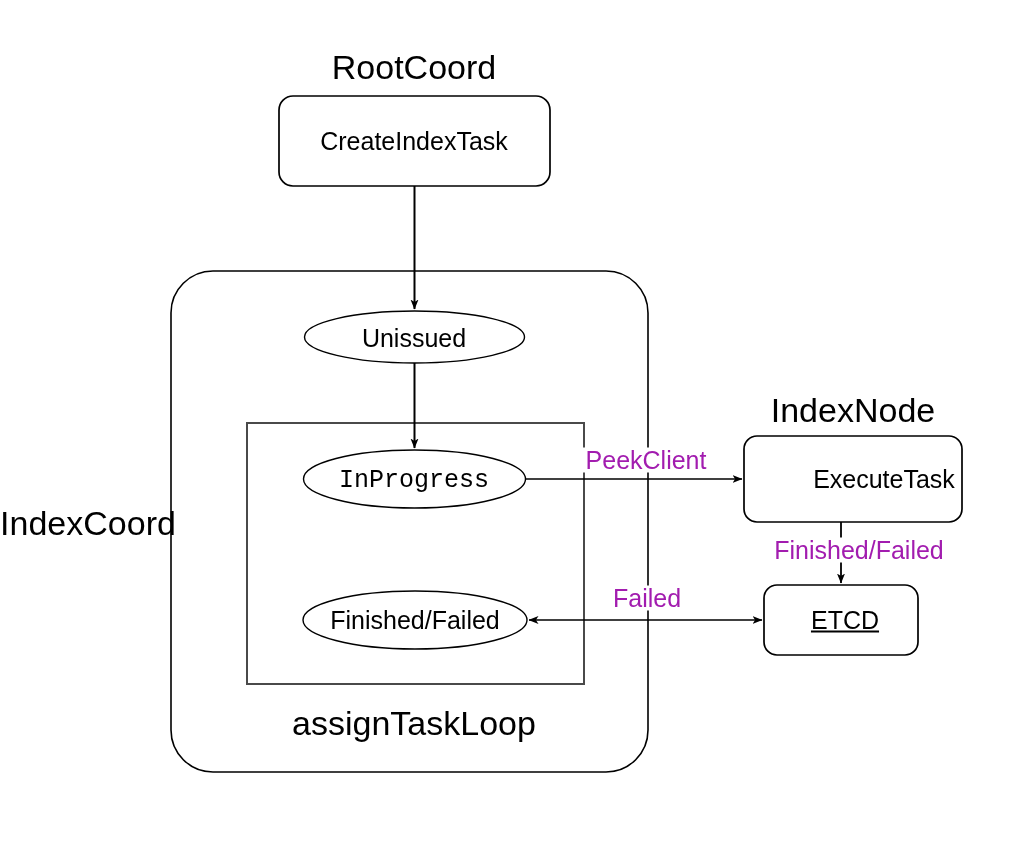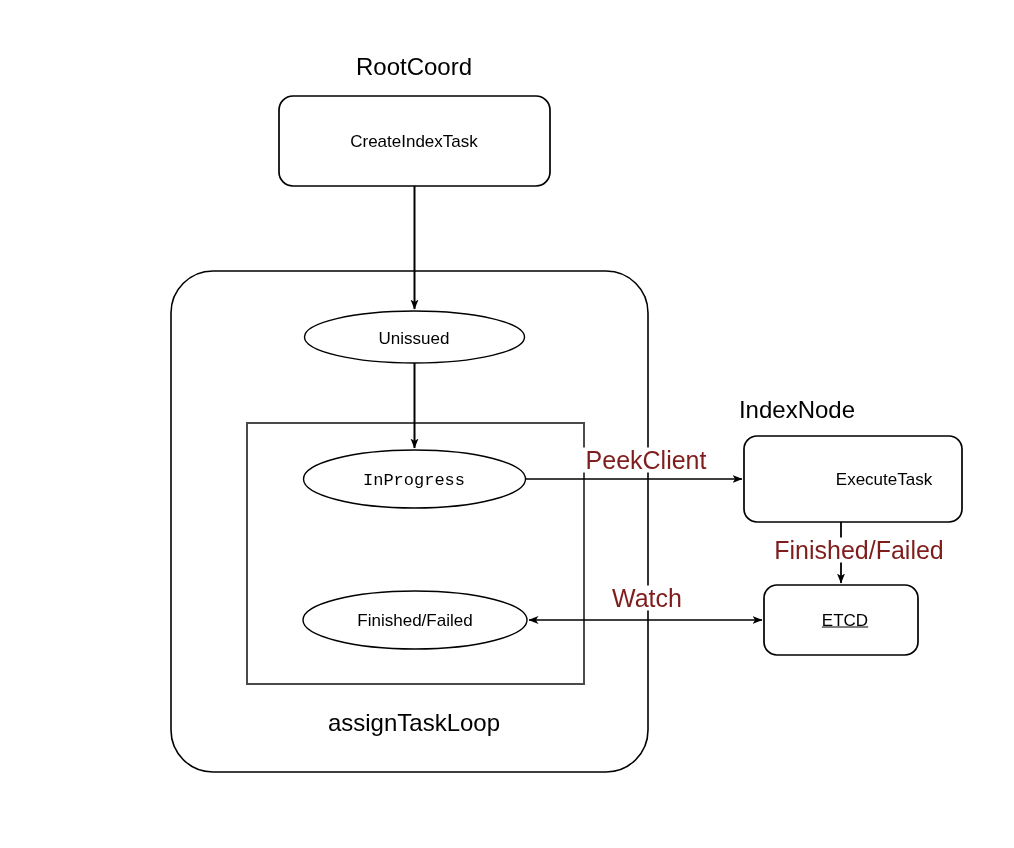--- a/index.html
+++ b/index.html
@@ -25,35 +25,35 @@
   #diagram-svg {
     position: absolute;
     left: 0;
     top: 0;
     width: 1014px;
     height: 848px;
   }
   .lbl {
     position: absolute;
     font-family: "Liberation Sans", sans-serif;
-    font-size: 17px;
+    font-size: 25px;
     line-height: 1;
     color: #000000;
     white-space: nowrap;
     text-align: center;
     transform: translate(-50%, -50%);
     pointer-events: none;
   }
-  .lbl.big { font-size: 24px; }
+  .lbl.big { font-size: 34px; }
   .edge-label {
     position: absolute;
     font-family: "Liberation Sans", sans-serif;
     font-size: 25px;
     line-height: 1;
-    color: #7f1d1d;
+    color: #a21caf;
     white-space: nowrap;
     background: #ffffff;
     padding: 0 3px;
     transform: translate(-50%, -50%);
   }
 </style>
 </head>
 <body>
 
 <div id="diagram-root">
@@ -98,28 +98,29 @@
   <div class="lbl big" style="left:414px; top:67px;">RootCoord</div>
 
   <div class="lbl" style="left:414px; top:141px;">CreateIndexTask</div>
 
   <div class="lbl" style="left:414px; top:338px;text-align:center;">Unissued</div>
 
   <div class="lbl" style="left:414px; top:480px;font-family:Liberation Mono, monospace;">InProgress</div>
 
   <div class="lbl" style="left:415px; top:620px;">Finished/Failed</div>
 
-  <div class="lbl big" style="left:797px; top:410px;">IndexNode</div>
+  <div class="lbl big" style="left:853px; top:410px;">IndexNode</div>
 
   <div class="lbl" style="left:853px; top:479px;margin-left:31px;">ExecuteTask</div>
 
   <div class="lbl" style="left:845px; top:620px;text-decoration:underline;">ETCD</div>
 
+  <div class="lbl big" style="left:88px; top:523px;">IndexCoord</div>
 
   <div class="lbl big" style="left:414px; top:723px;text-align:right;">assignTaskLoop</div>
 
   <div class="edge-label" style="left:646px; top:460px;">PeekClient</div>
 
   <div class="edge-label" style="left:859px; top:550px;">Finished/Failed</div>
 
-  <div class="edge-label" style="left:647px; top:598px;">Watch</div>
+  <div class="edge-label" style="left:647px; top:598px;">Failed</div>
 
 </div>
 
 </body></html>

